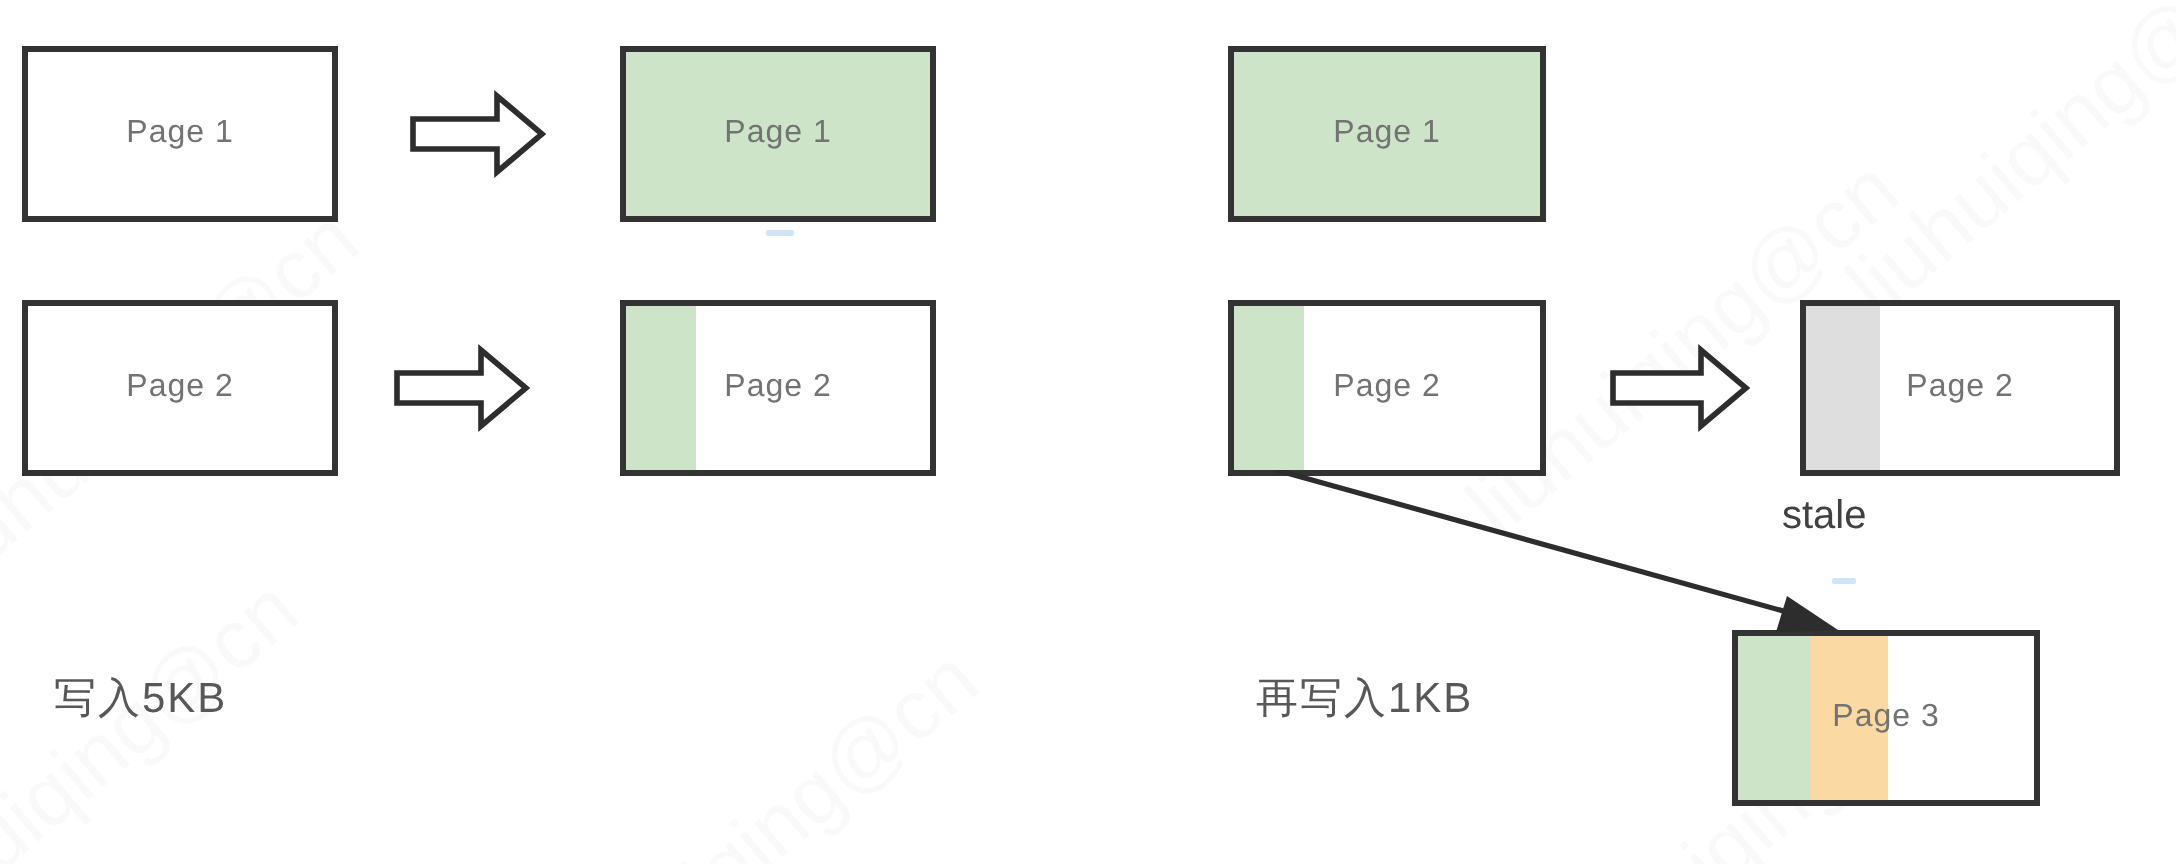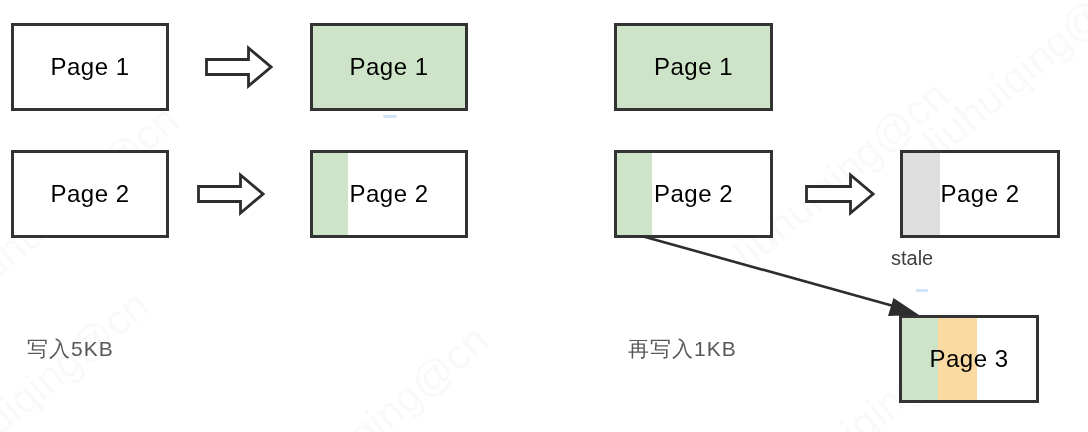--- a/index.html
+++ b/index.html
@@ -14,21 +14,21 @@
   .pbox{
     position:absolute;
     box-sizing:border-box;
     background:#ffffff;
     border:3px solid #333333;
     display:flex;align-items:center;justify-content:center;
     overflow:hidden;
   }
   .pbox .plabel{
     position:relative;z-index:2;
-    font-size:24px;color:#000000;letter-spacing:0.5px;
+    font-size:16px;color:#737373;letter-spacing:0.5px;
   }
   .fill-green{background:#cde4c8;}
   .strip{position:absolute;top:0;bottom:0;z-index:1;}
   .strip.green{background:#cde4c8;}
   .strip.gray{background:#dedede;}
   .strip.orange{background:#fbd9a2;}
   
   .blk-arrow{position:absolute;}
   
   .caption{
@@ -107,21 +107,21 @@
     <path d="M1.5 14.5 H45.5 V3 L68 22 L45.5 41 V29.5 H1.5 Z" fill="#ffffff" stroke="#2d2d2d" stroke-width="2.8" stroke-linejoin="miter"></path>
   </svg>
 
   <div class="pbox" style="left:900px;top:150px;width:160px;height:88px;">
     <div class="strip gray" style="left:0;width:37px;"></div>
     <span class="plabel">Page 2</span>
   </div>
 
   <div class="stale" style="left:891px;top:247px;text-align:center;">stale</div>
 
-  <div class="pbox" style="left:899px;top:315px;width:140px;height:88px;">
+  <div class="pbox" style="left:866px;top:315px;width:154px;height:88px;">
     <div class="strip green" style="left:0;width:36px;"></div>
     <div class="strip orange" style="left:36px;width:39px;"></div>
     <span class="plabel">Page 3</span>
   </div>
 
   <div class="caption" style="left:628px;top:335px;">再写入1KB</div>
 
   <svg class="overlay" viewBox="0 0 1088 432">
     <line x1="638" y1="235" x2="897" y2="307" stroke="#2d2d2d" stroke-width="2.6"></line>
     <polygon points="919,315 888,316 893.5,298" fill="#2d2d2d"></polygon>

